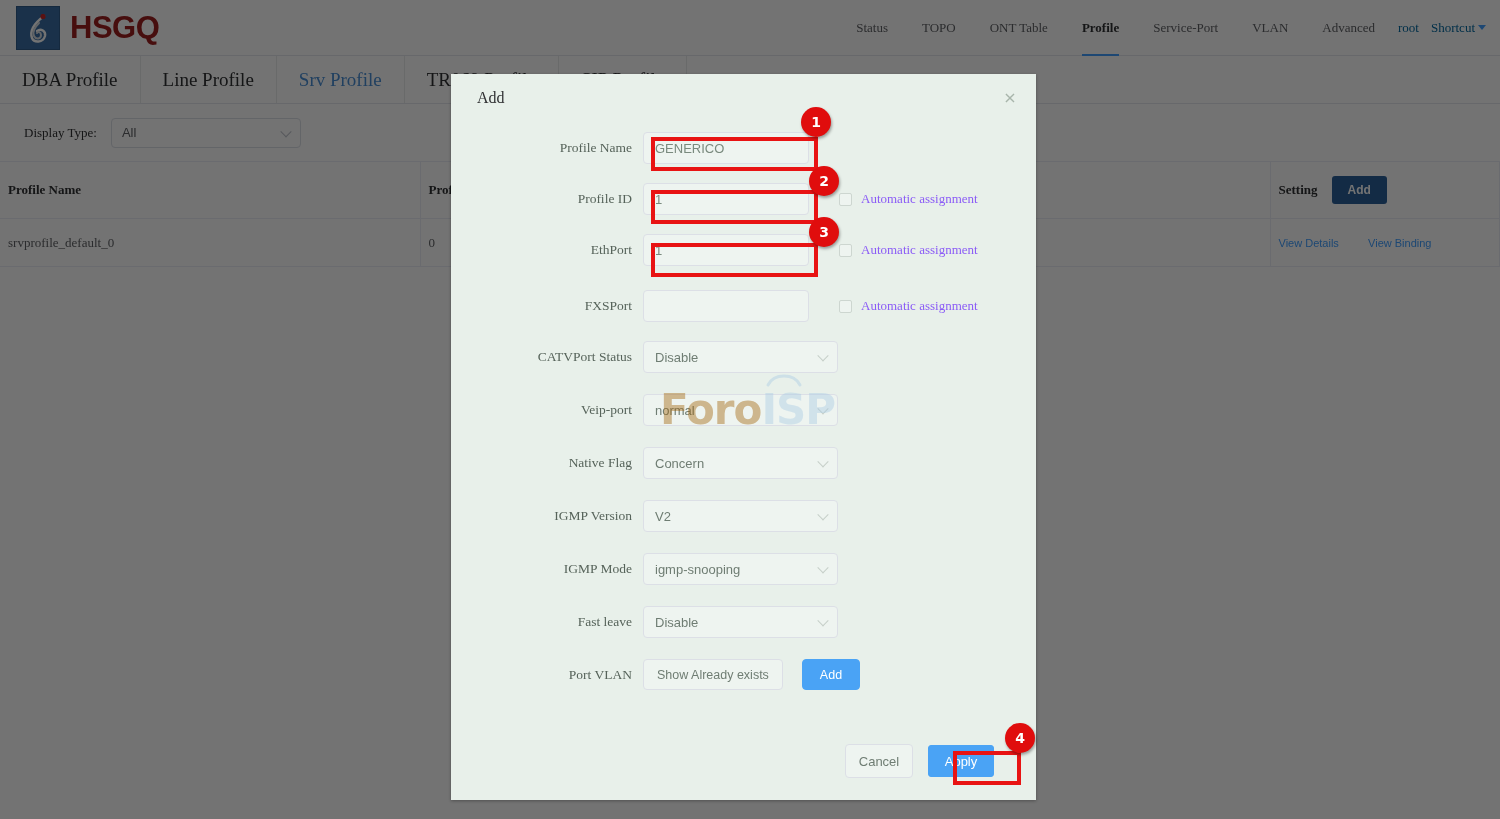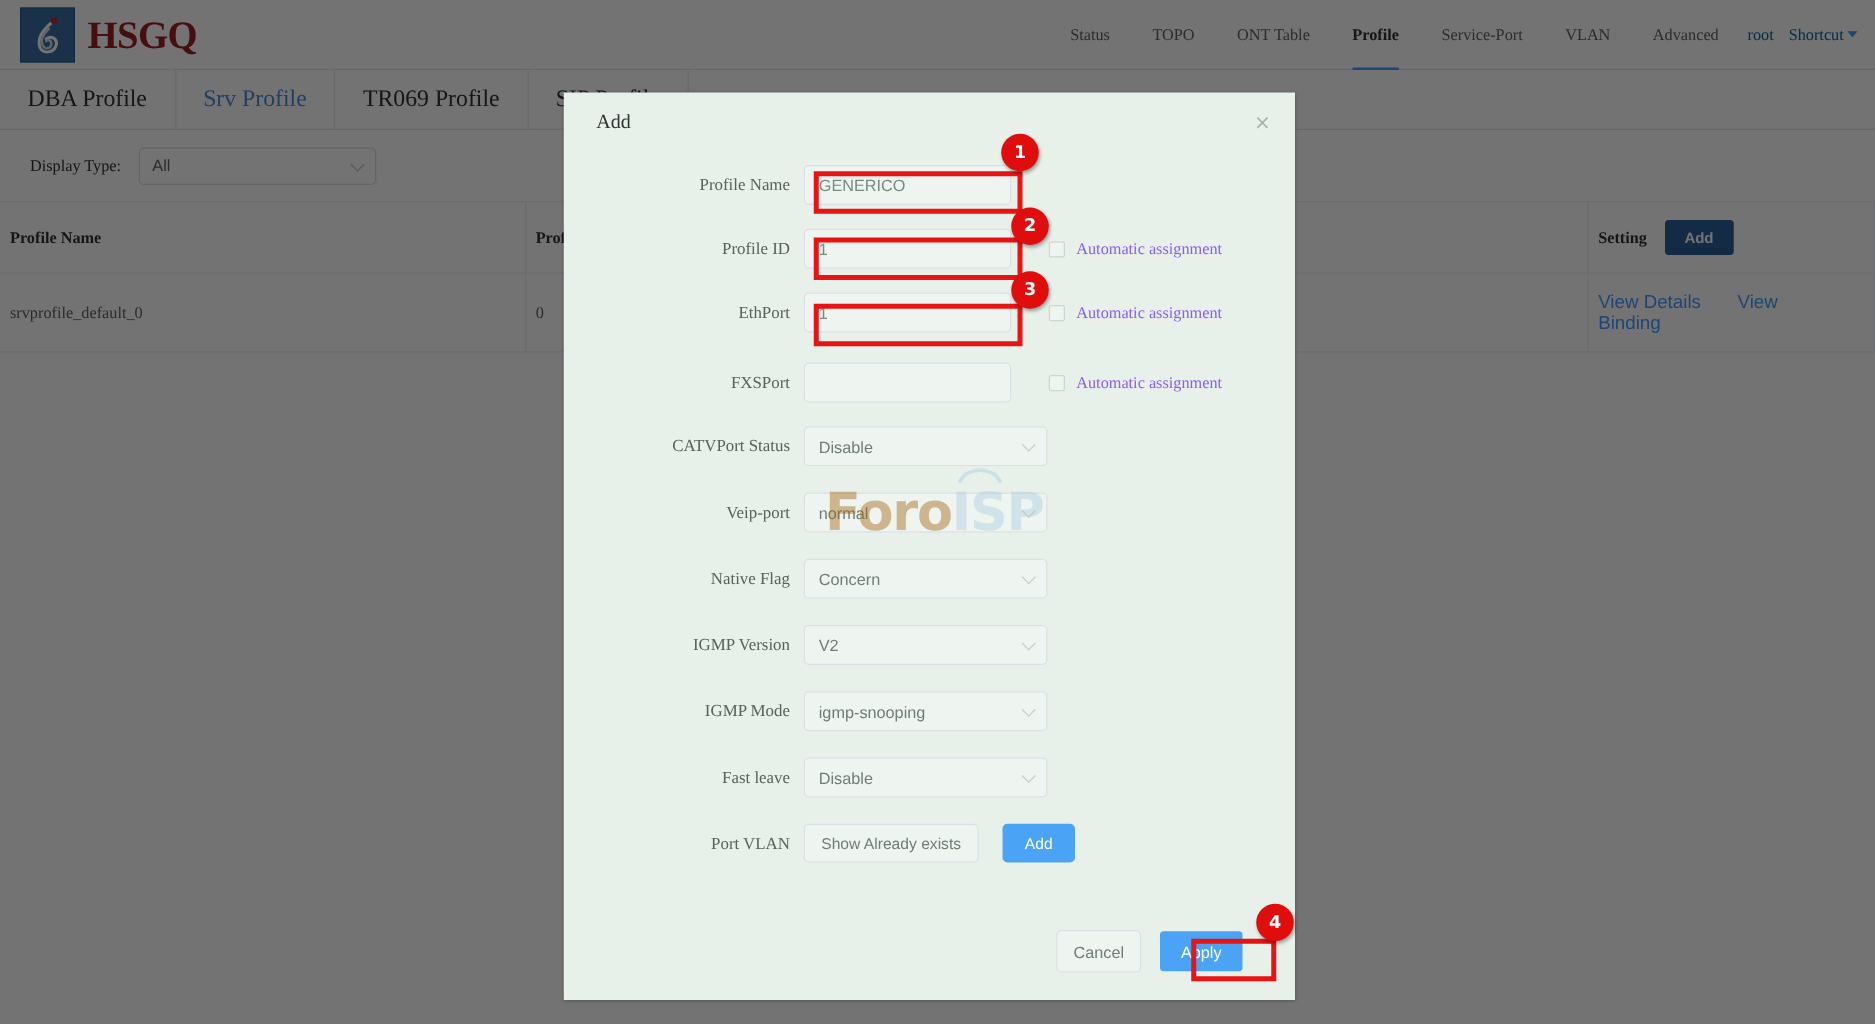--- a/index.html
+++ b/index.html
@@ -32,21 +32,21 @@
     border: 1px solid #2f5c8a;
     position: relative;
     flex: 0 0 auto;
   }
   .logo-mark .drop {
     position: absolute; left: 9px; top: 7px;
     width: 24px; height: 30px;
   }
   .logo-text {
     margin-left: 10px;
-    font-family: Liberation Serif, serif;
+    font-family: Liberation Sans, sans-serif;
     font-weight: bold;
     font-size: 31px;
     letter-spacing: -0.5px;
     color: #9d1f1f;
   }
 
   .mainnav {
     position: absolute; right: 10px; top: 0; height: 56px;
     display: flex; align-items: center; gap: 0;
   }
@@ -137,21 +137,21 @@
   .add-btn-table {
     display: inline-block;
     background: #2a6099; color: #fff;
     font-size: 12px;
     padding: 7px 16px; border-radius: 3px;
     font-family: "Liberation Sans", sans-serif;
     margin-left: 14px;
   }
   .th-setting-inner { display: flex; align-items: center; }
   .row-link {
-    color: #409eff; font-size: 15px;
+    color: #409eff; font-size: 11px;
     font-family: "Liberation Sans", sans-serif;
     margin-right: 26px;
   }
 
   
   #overlay {
     position: absolute; inset: 0;
     background: rgba(0,0,0,0.55);
     z-index: 50;
   }
@@ -343,20 +343,21 @@
       <div class="nav-item">Advanced</div>
       <div class="nav-link">root</div>
       <div class="nav-link shortcut">
         <span>Shortcut</span><span class="caret"></span>
       </div>
     </nav>
   </div>
 
   <div class="tabbar">
     <div class="tab">DBA Profile</div>
+    <div class="tab">Line Profile</div>
     <div class="tab active">Srv Profile</div>
     <div class="tab">TR069 Profile</div>
     <div class="tab">SIP Profile</div>
   </div>
 
   <div class="filterbar">
     <div class="filter-label">Display Type:</div>
     <div class="filter-select">
       <span>All</span>
       <span class="sel-caret"></span>

